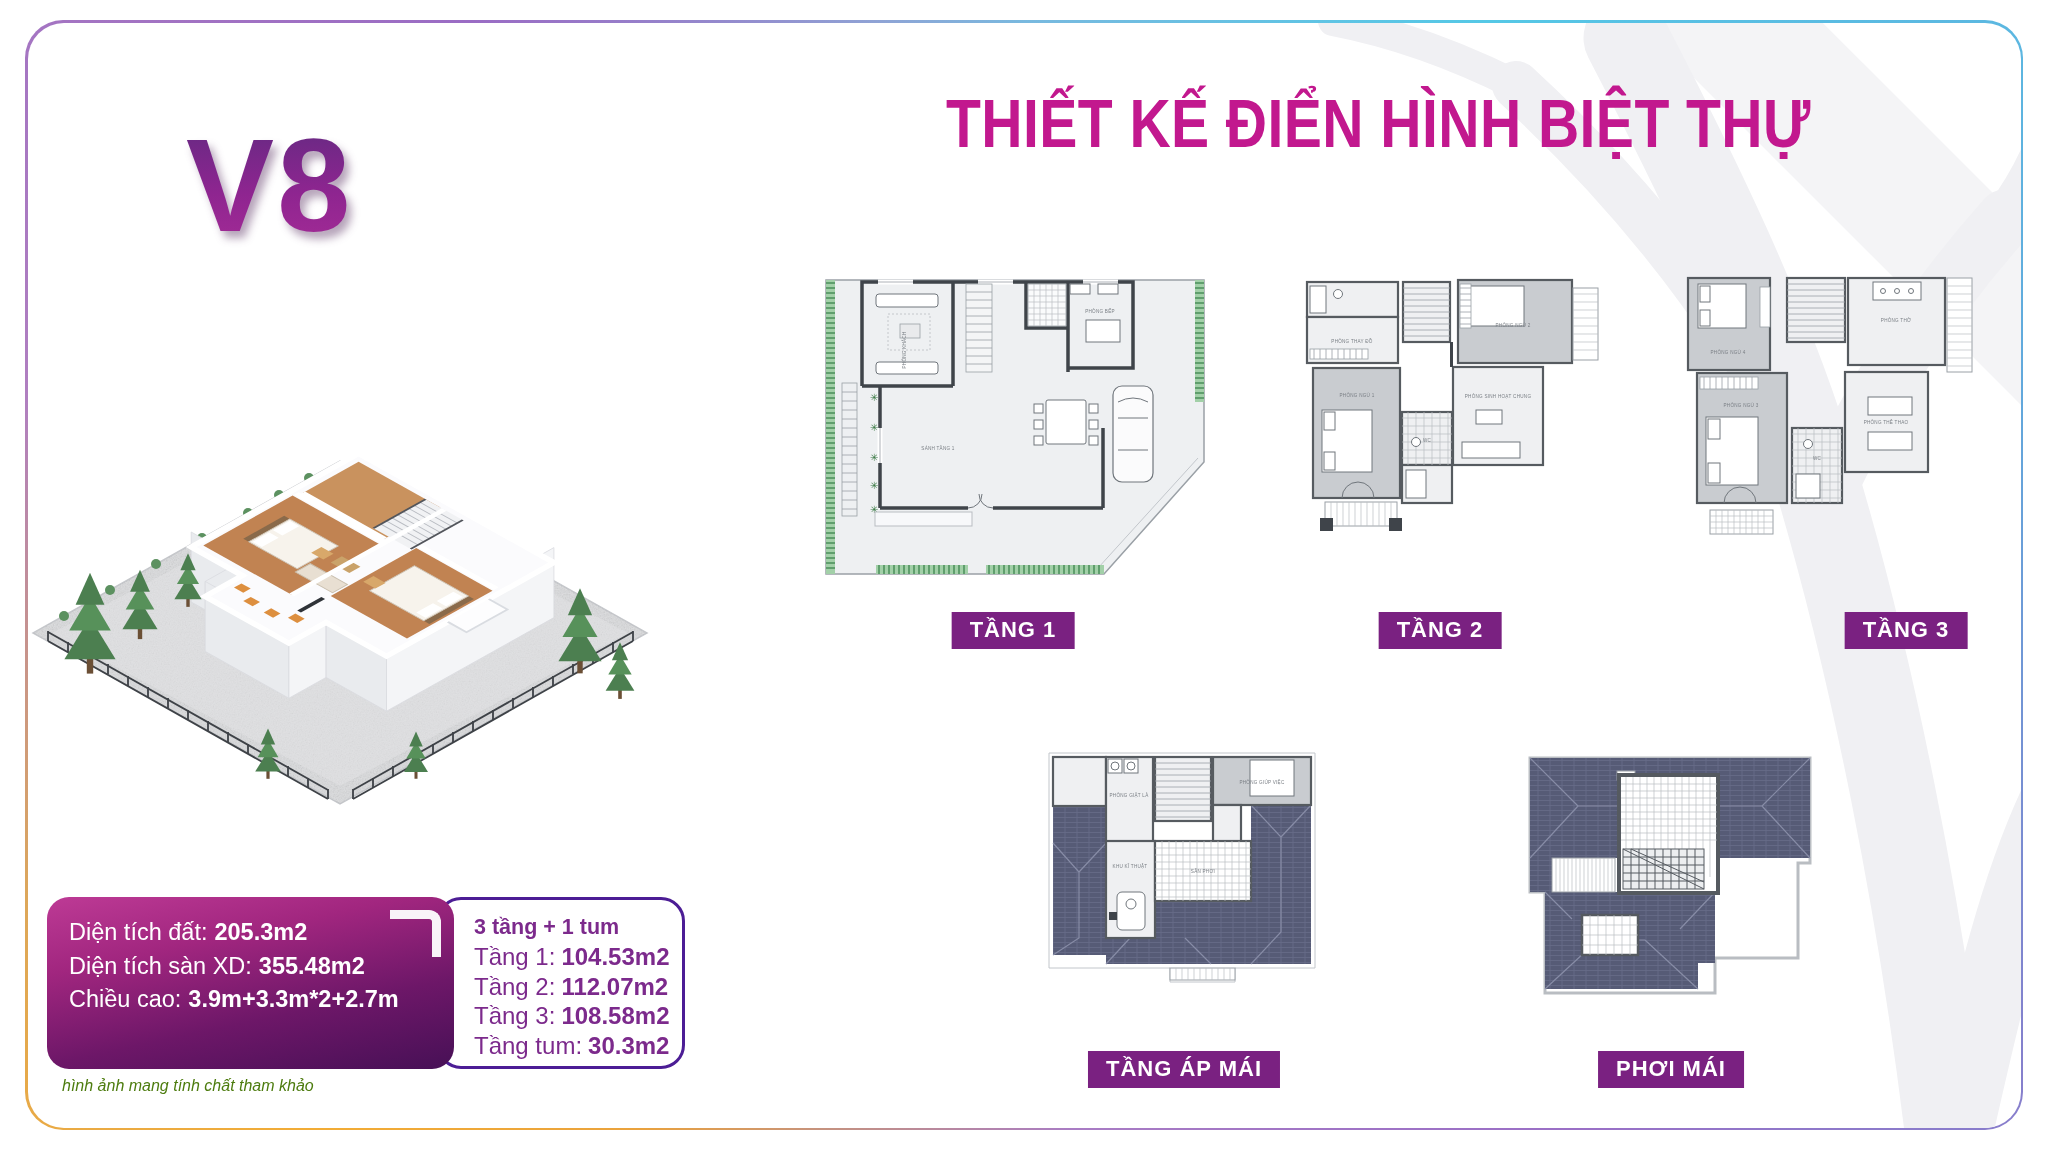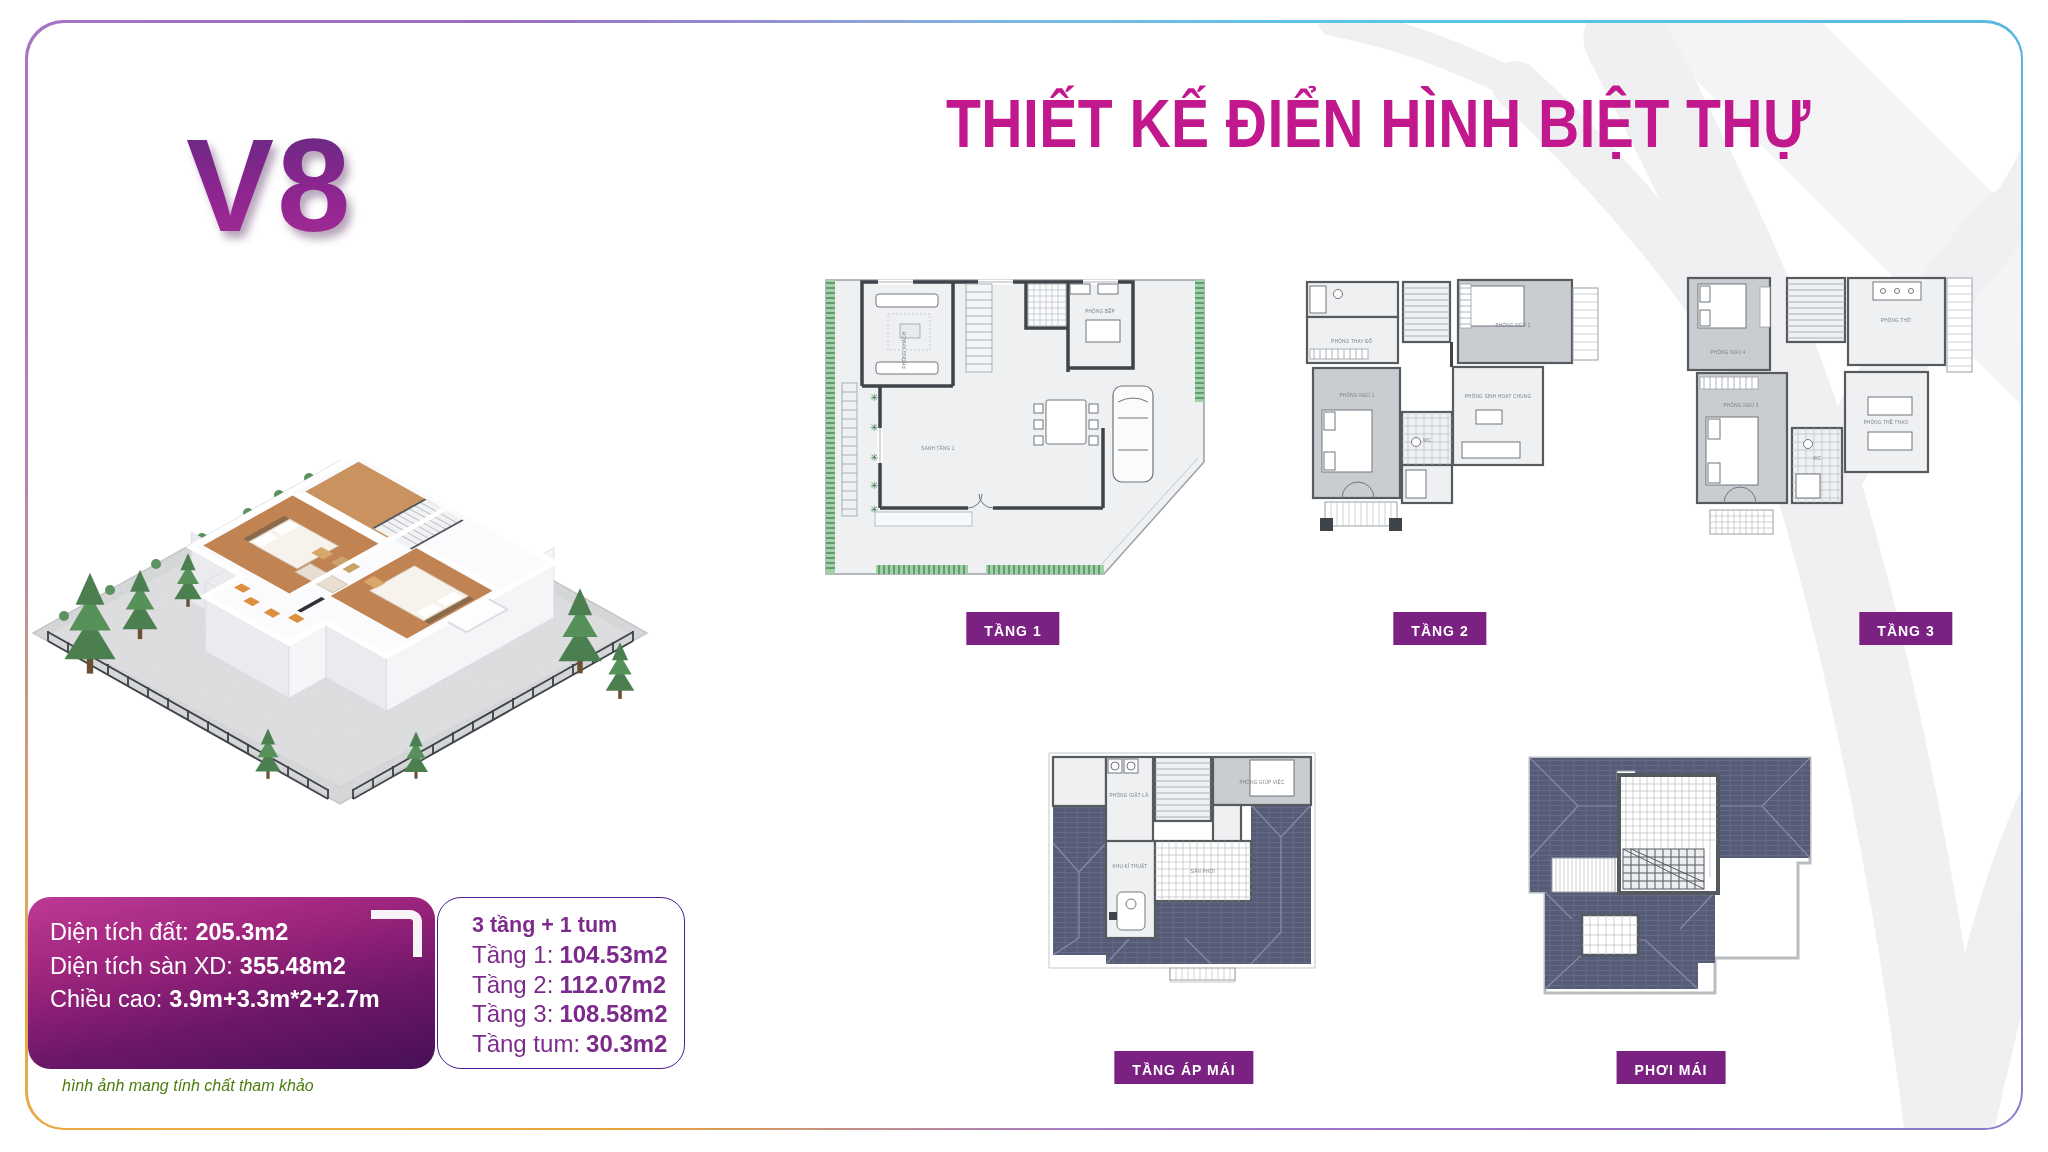--- a/index.html
+++ b/index.html
@@ -17,32 +17,32 @@
   .page-title{position:absolute;left:946px;top:84px;font-size:68px;font-weight:bold;
     color:#c2188e;letter-spacing:.5px;white-space:nowrap;transform:scaleX(.84);transform-origin:left top;}
   .model-code{position:absolute;left:186px;top:110px;font-size:132px;font-weight:bold;letter-spacing:3px;
     background:linear-gradient(180deg,#5e2a80 0%,#8e2590 55%,#a82c97 100%);
     -webkit-background-clip:text;background-clip:text;color:transparent;
     filter:drop-shadow(5px 7px 4px rgba(70,25,80,.40));}
 
   .villa{position:absolute;left:28px;top:256px;width:625px;height:620px;}
   .plan{position:absolute;}
   .plan-label{position:absolute;transform:translateX(-50%);background:#7a2181;color:#fff;
-    font-weight:bold;font-size:14px;letter-spacing:1px;padding:11px 18px 6px;white-space:nowrap;}
-
-  .spec-box{position:absolute;left:28px;top:897px;width:407px;height:172px;border-radius:22px;z-index:3;
+    font-weight:bold;font-size:22px;letter-spacing:1px;padding:5px 18px 6px;white-space:nowrap;}
+
+  .spec-box{position:absolute;left:47px;top:897px;width:407px;height:172px;border-radius:22px;z-index:3;
     background:linear-gradient(168deg,#bd3a95 0%,#a1267f 30%,#6d1768 65%,#471056 100%);
     color:#fff;box-sizing:border-box;padding:19px 0 0 22px;}
   .spec-row{font-size:23.5px;line-height:33.5px;white-space:nowrap;}
   .spec-row .lbl{margin-right:7px;}
   .corner-bracket{position:absolute;right:13px;top:13px;width:42px;height:38px;
     border-top:9px solid #fff;border-right:9px solid #fff;border-top-right-radius:12px;opacity:.95;}
 
   .area-box{position:absolute;left:437px;top:897px;width:248px;height:172px;background:#fff;
-    border:1px solid #4c1d95;border-radius:24px;z-index:2;box-sizing:border-box;
+    border:3px solid #4c1d95;border-radius:24px;z-index:2;box-sizing:border-box;
     padding:12px 0 0 34px;color:#7c2a8c;}
   .area-heading{font-size:21.5px;font-weight:bold;line-height:30px;}
   .area-row{font-size:24px;line-height:29.5px;white-space:nowrap;}
   .area-row .lbl{margin-right:6px;}
 
   .disclaimer{position:absolute;left:62px;top:1077px;font-style:italic;font-size:16px;color:#4d7c0f;z-index:3;}
 
   .rl{font-size:4.6px;fill:#7a7f85;letter-spacing:.25px;text-anchor:middle;font-family:"Liberation Sans",sans-serif;}
   .wall{fill:none;stroke:#3f444a;stroke-width:3.5;}
   .thin{fill:none;stroke:#9aa0a6;stroke-width:.8;}

